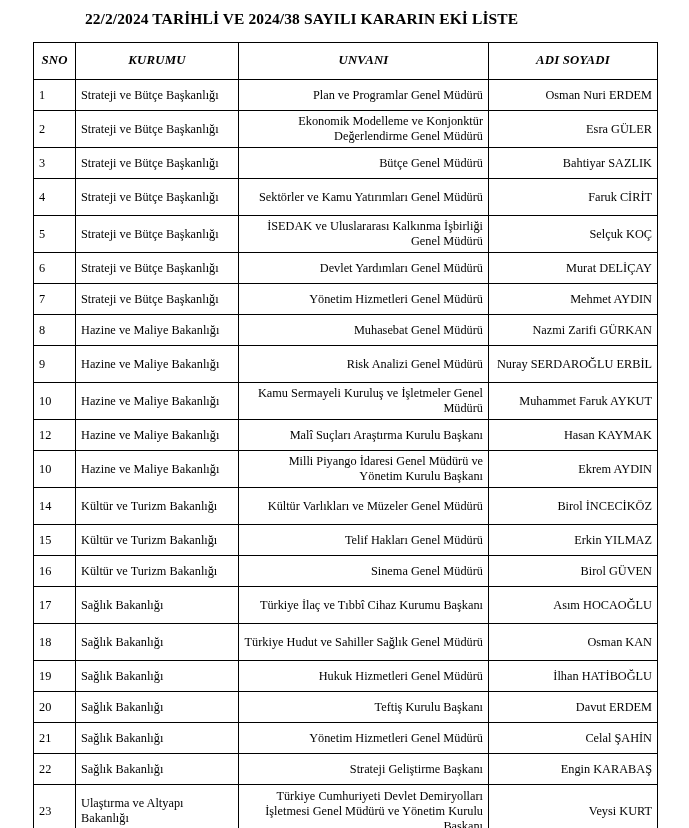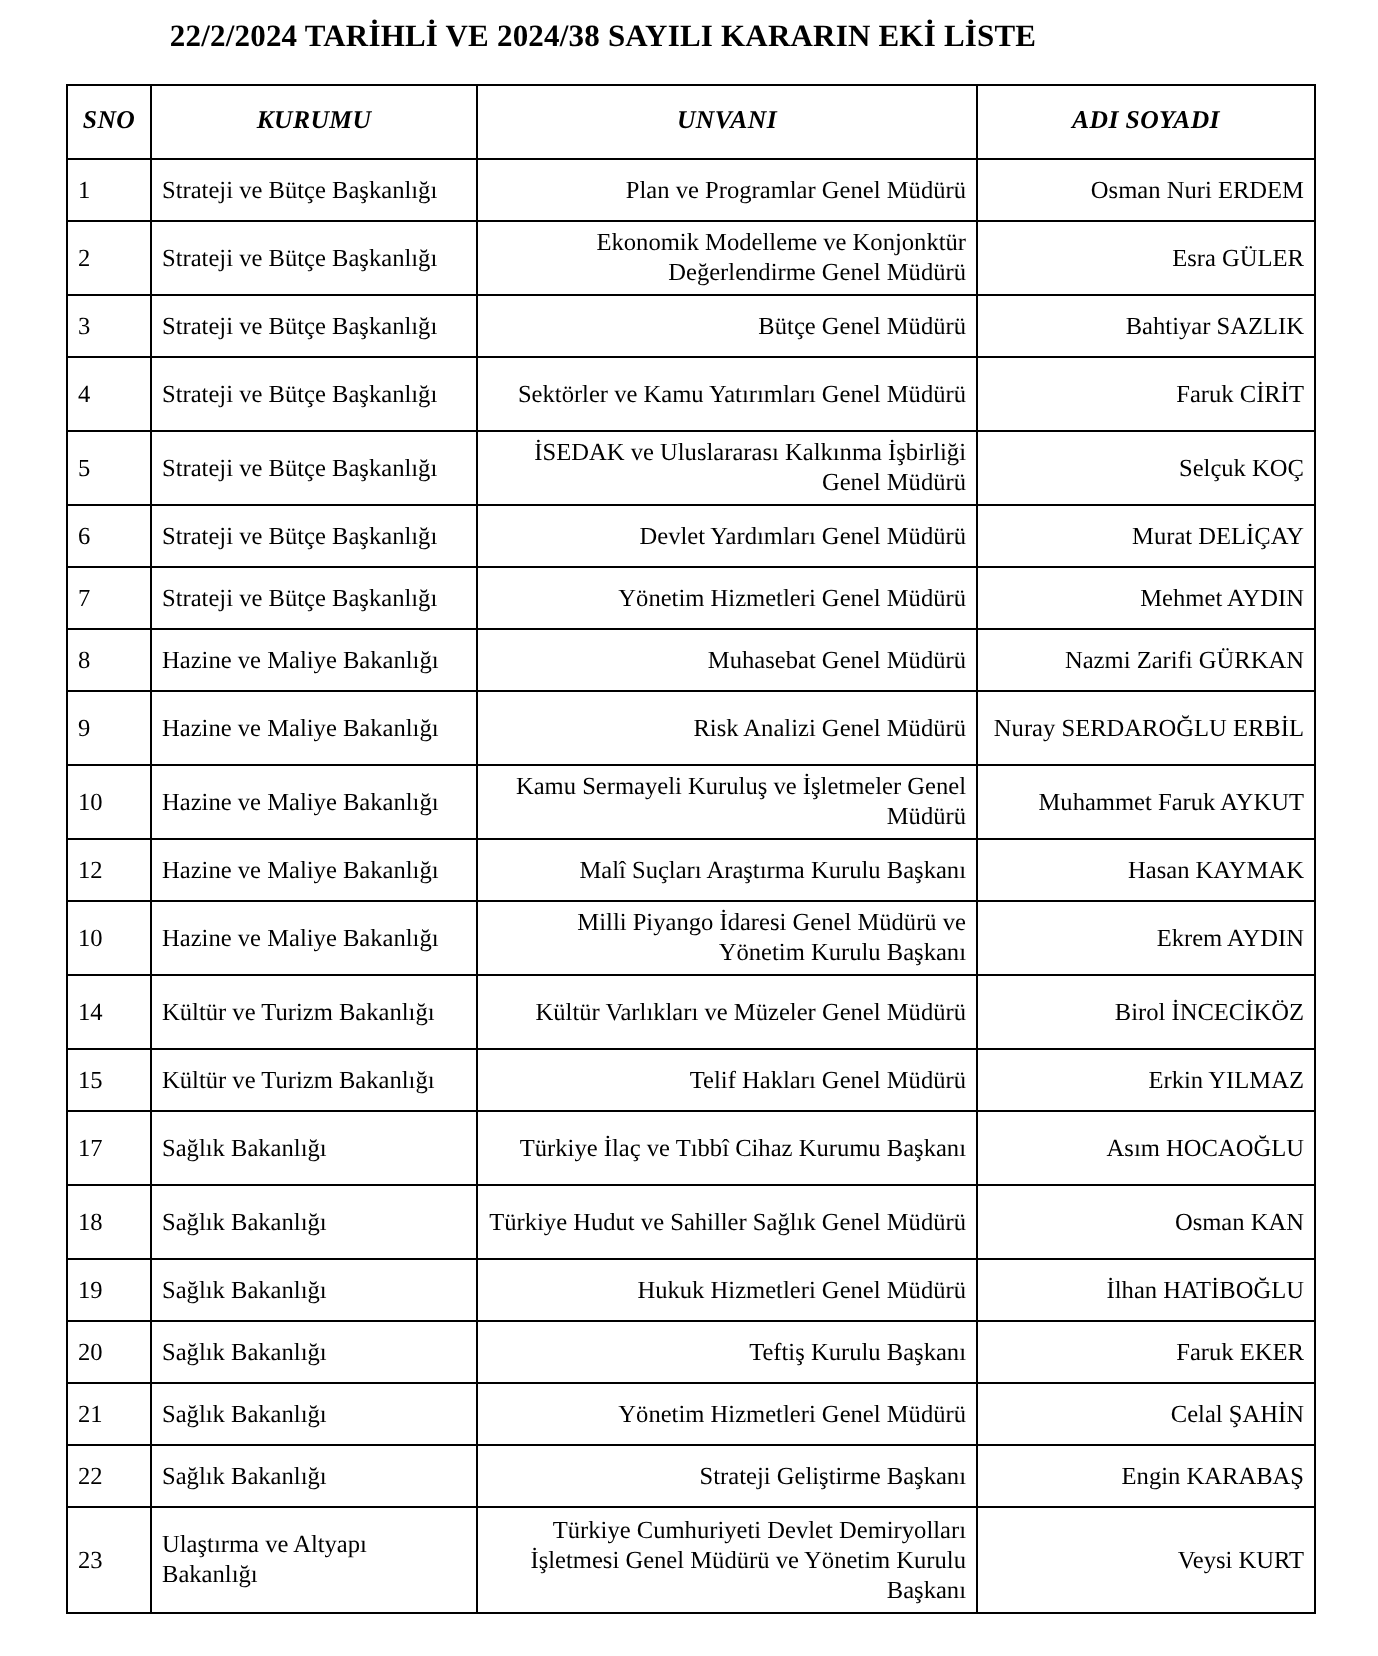--- a/index.html
+++ b/index.html
@@ -187,20 +187,26 @@
             <td class="kurum">Kültür ve Turizm Bakanlığı</td>
             <td class="unvan">Kültür Varlıkları ve Müzeler Genel Müdürü</td>
             <td class="adsoyad">Birol İNCECİKÖZ</td>
           </tr>
           <tr class="r1">
             <td class="sno">15</td>
             <td class="kurum">Kültür ve Turizm Bakanlığı</td>
             <td class="unvan">Telif Hakları Genel Müdürü</td>
             <td class="adsoyad">Erkin YILMAZ</td>
           </tr>
+          <tr class="r1">
+            <td class="sno">16</td>
+            <td class="kurum">Kültür ve Turizm Bakanlığı</td>
+            <td class="unvan">Sinema Genel Müdürü</td>
+            <td class="adsoyad">Birol GÜVEN</td>
+          </tr>
           <tr class="r2">
             <td class="sno">17</td>
             <td class="kurum">Sağlık Bakanlığı</td>
             <td class="unvan">Türkiye İlaç ve Tıbbî Cihaz Kurumu Başkanı</td>
             <td class="adsoyad">Asım HOCAOĞLU</td>
           </tr>
           <tr class="r2">
             <td class="sno">18</td>
             <td class="kurum">Sağlık Bakanlığı</td>
             <td class="unvan">Türkiye Hudut ve Sahiller Sağlık Genel Müdürü</td>
@@ -209,21 +215,21 @@
           <tr class="r1">
             <td class="sno">19</td>
             <td class="kurum">Sağlık Bakanlığı</td>
             <td class="unvan">Hukuk Hizmetleri Genel Müdürü</td>
             <td class="adsoyad">İlhan HATİBOĞLU</td>
           </tr>
           <tr class="r1">
             <td class="sno">20</td>
             <td class="kurum">Sağlık Bakanlığı</td>
             <td class="unvan">Teftiş Kurulu Başkanı</td>
-            <td class="adsoyad">Faruk EKER</td>
+            <td class="adsoyad">Davut ERDEM</td>
           </tr>
           <tr class="r1">
             <td class="sno">21</td>
             <td class="kurum">Sağlık Bakanlığı</td>
             <td class="unvan">Yönetim Hizmetleri Genel Müdürü</td>
             <td class="adsoyad">Celal ŞAHİN</td>
           </tr>
           <tr class="r1">
             <td class="sno">22</td>
             <td class="kurum">Sağlık Bakanlığı</td>

